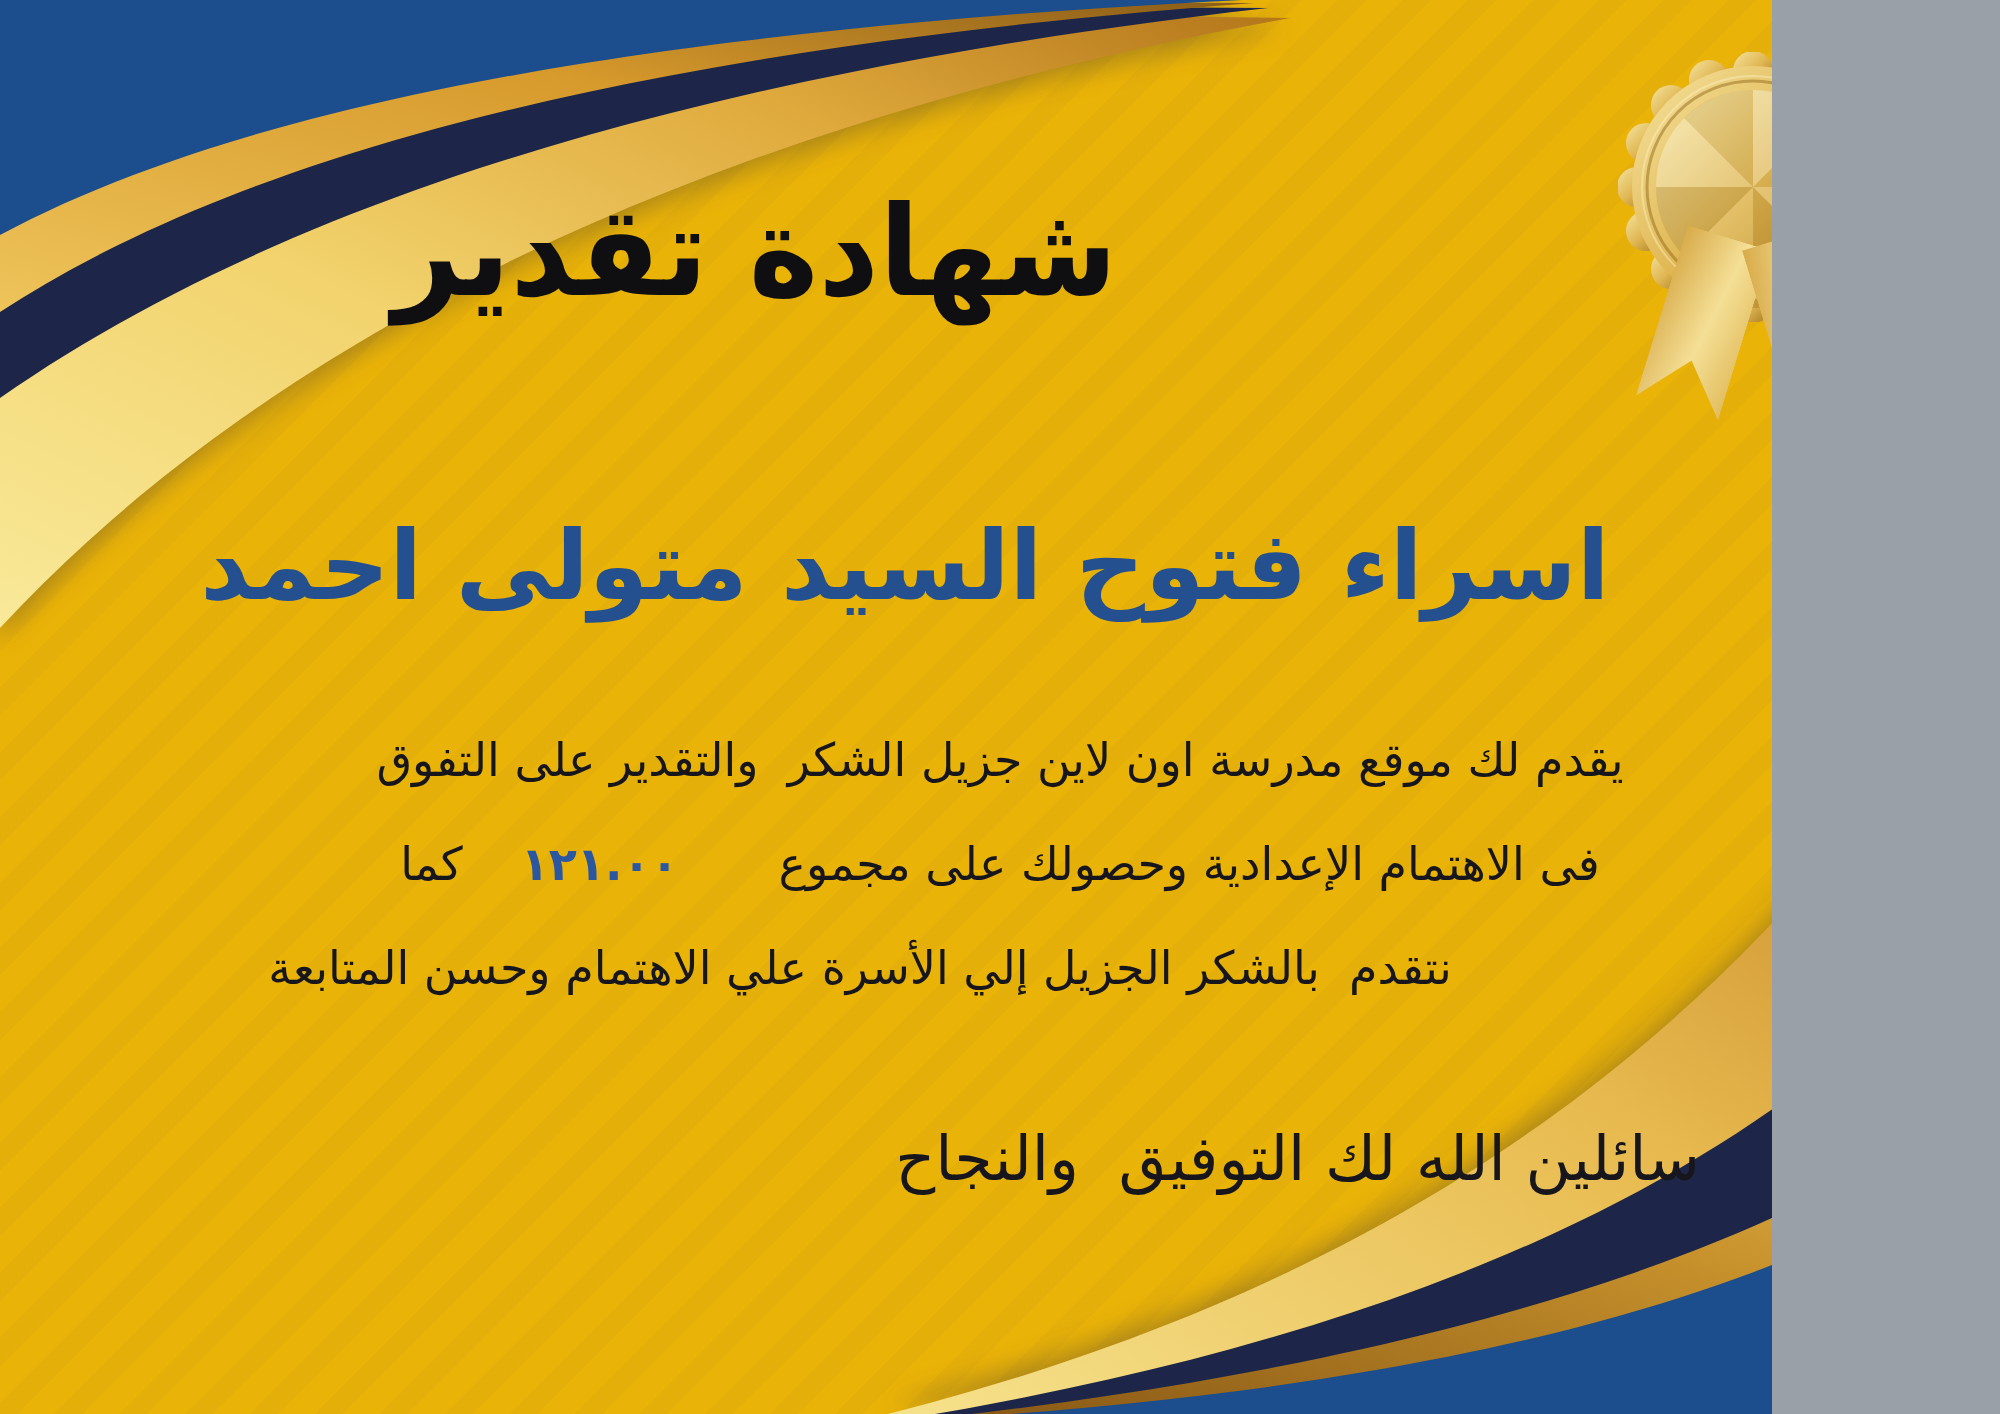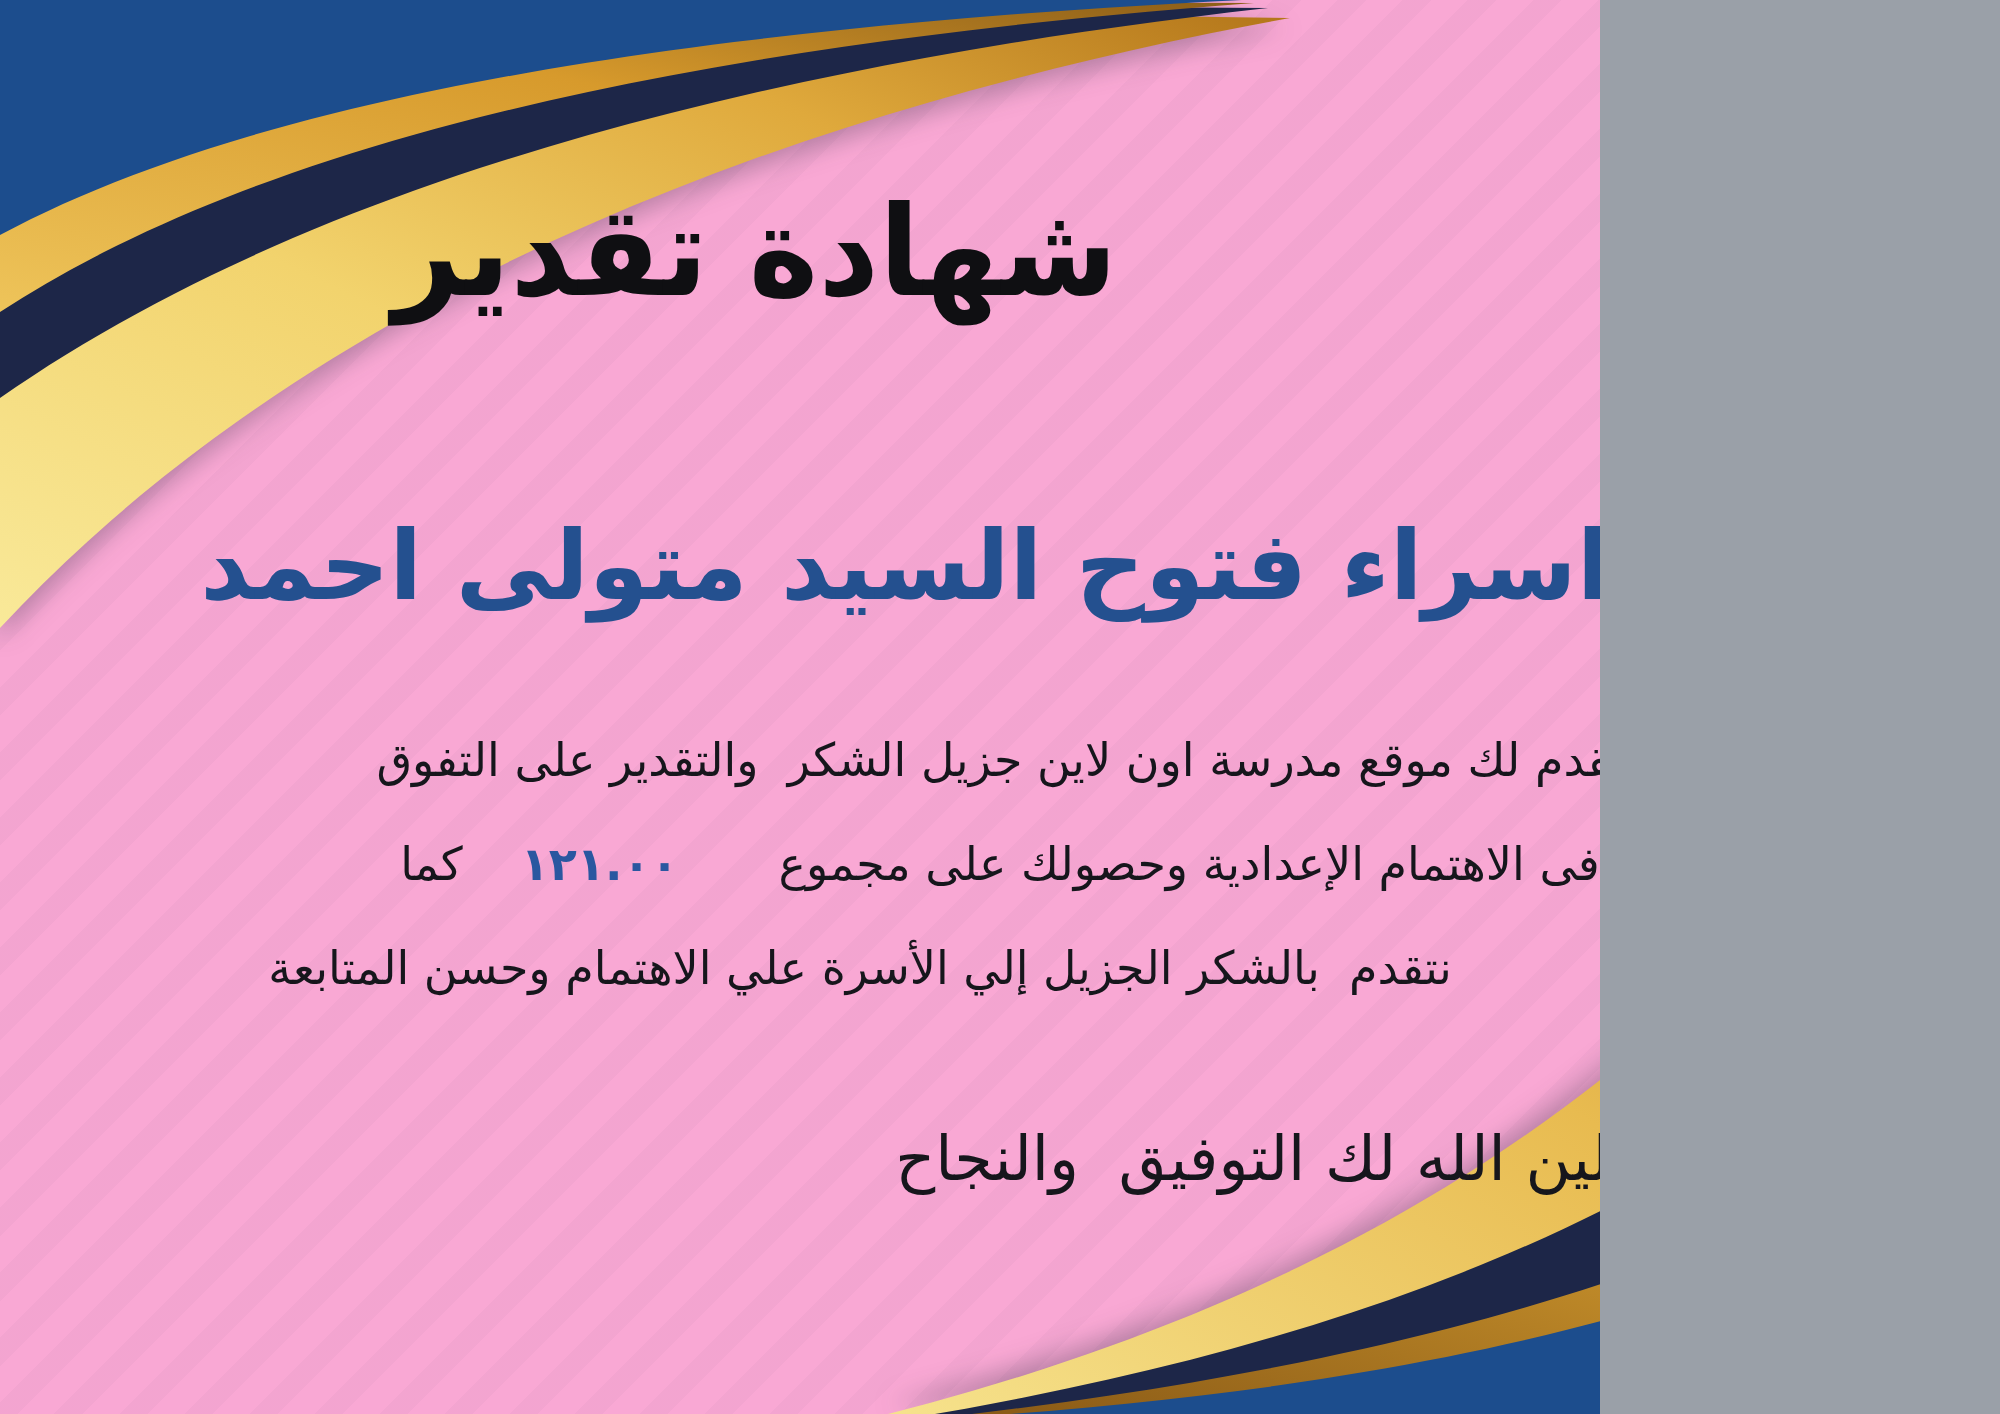--- a/index.html
+++ b/index.html
@@ -1,18 +1,18 @@
 <!DOCTYPE html>
 <html lang="ar"><head>
 <meta charset="utf-8">
 <style>
   html,body { margin:0; padding:0; background:#9aa0a8; }
   .canvas {
-    position:relative; width:1600px; height:1414px; overflow:hidden;
-    background:#f9a8d4; font-family:"DejaVu Sans", sans-serif;
+    position:relative; width:1772px; height:1414px; overflow:hidden;
+    background:#eab308; font-family:"DejaVu Sans", sans-serif;
   }
   
   .stripes {
     position:absolute; inset:0;
     background:repeating-linear-gradient(135deg,
       rgba(30,40,70,0.00) 0 26px,
       rgba(30,40,70,0.028) 26px 46px);
   }
   svg.deco { position:absolute; inset:0; pointer-events:none; }
   .shadow-tl { filter: drop-shadow(0 10px 12px rgba(40,40,60,.30)); }

